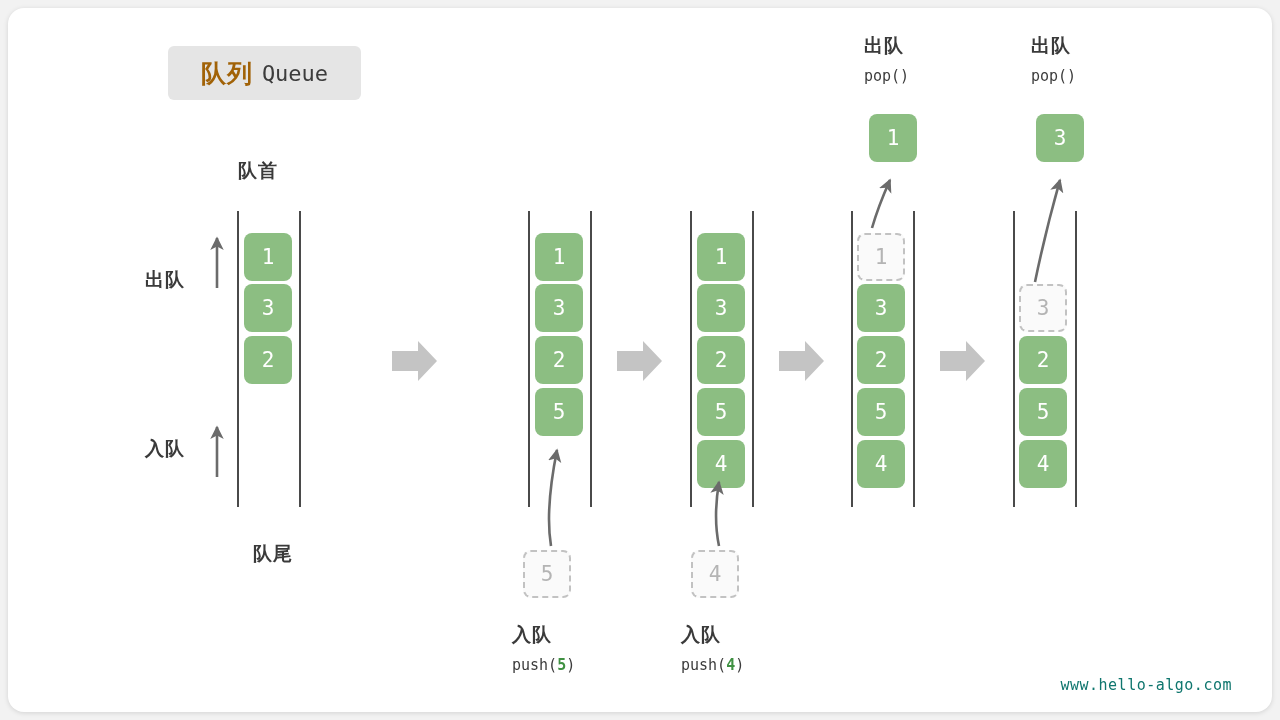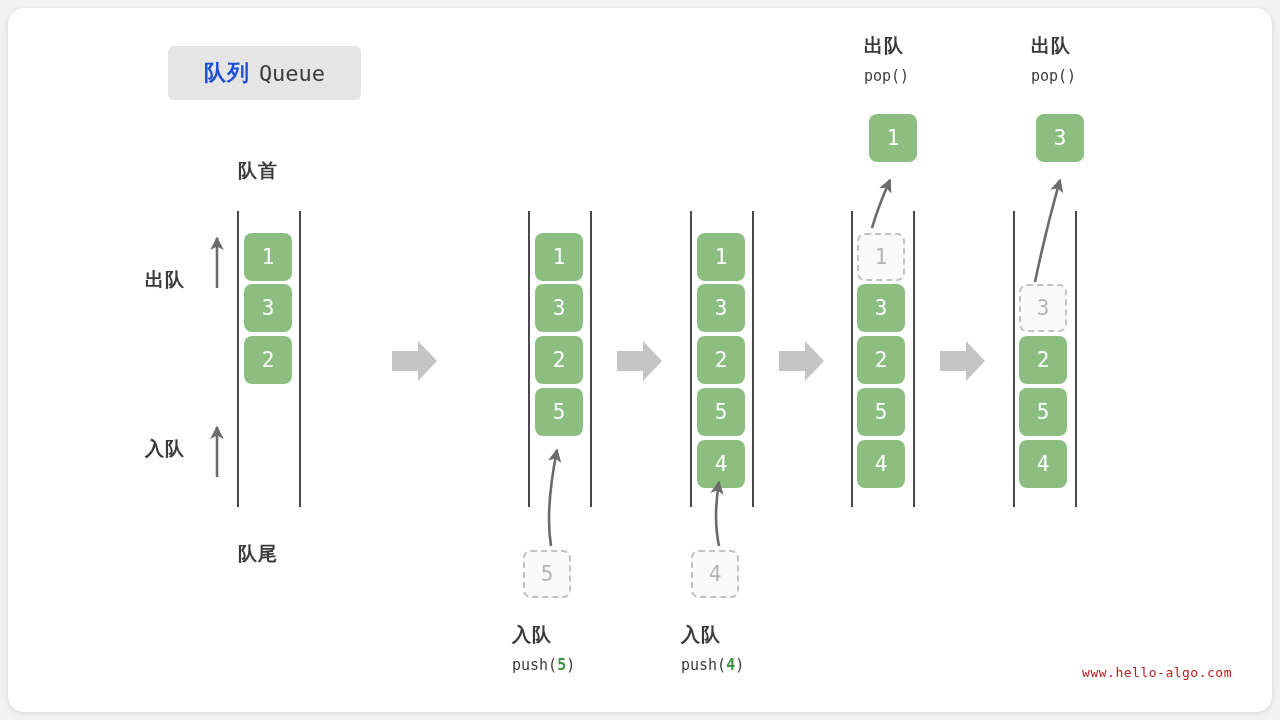--- a/index.html
+++ b/index.html
@@ -40,23 +40,23 @@
     height: 54px;
     background: #e5e5e5;
     border-radius: 6px;
     display: flex;
     align-items: center;
     justify-content: center;
     gap: 9px;
   }
   #title-badge .cn {
     font-family: "Liberation Sans", "DejaVu Sans", sans-serif;
-    font-size: 22px;
+    font-size: 25px;
     font-weight: bold;
-    color: #1d4ed8;
+    color: #a16207;
     letter-spacing: 1px;
   }
   #title-badge .en {
     font-family: "DejaVu Sans Mono", "Liberation Mono", monospace;
     font-size: 22px;
     color: #3c3c3c;
     text-align: right;
   }
 
   
@@ -125,24 +125,24 @@
     left: 0; top: 0;
     width: 1280px;
     height: 720px;
     pointer-events: none;
   }
 
   
   #watermark {
     position: absolute;
     right: 48px;
-    bottom: 40px;
-    font-family: "DejaVu Sans Mono", "Liberation Mono", monospace;
-    font-size: 13px;
-    color: #b91c1c;
+    bottom: 26px;
+    font-family: "DejaVu Sans Mono", "Liberation Mono", monospace;
+    font-size: 15px;
+    color: #0f766e;
     letter-spacing: 0.5px;
   }
 </style>
 </head>
 <body>
 
 <div id="canvas">
   <div id="card"></div>
 
   <div id="title-badge">
@@ -151,21 +151,21 @@
   </div>
 
   <div class="col">
     <div class="rail" style="left:237px; top:211px; height:296px;"></div>
     <div class="rail" style="left:299px; top:211px; height:296px;"></div>
     <div class="cell filled" style="left:244px; top:233px;">1</div>
     <div class="cell filled" style="left:244px; top:284px;">3</div>
     <div class="cell filled" style="left:244px; top:336px;">2</div>
   </div>
   <div class="cap-cn" style="left:238px; top:158px;">队首</div>
-  <div class="cap-cn" style="left:238px; top:541px;">队尾</div>
+  <div class="cap-cn" style="left:253px; top:541px;">队尾</div>
   <div class="cap-cn" style="left:145px; top:267px;">出队</div>
   <div class="cap-cn" style="left:145px; top:436px;">入队</div>
 
   <div class="col">
     <div class="rail" style="left:528px; top:211px; height:296px;"></div>
     <div class="rail" style="left:590px; top:211px; height:296px;"></div>
     <div class="cell filled" style="left:535px; top:233px;">1</div>
     <div class="cell filled" style="left:535px; top:284px;">3</div>
     <div class="cell filled" style="left:535px; top:336px;">2</div>
     <div class="cell filled" style="left:535px; top:388px;">5</div>

